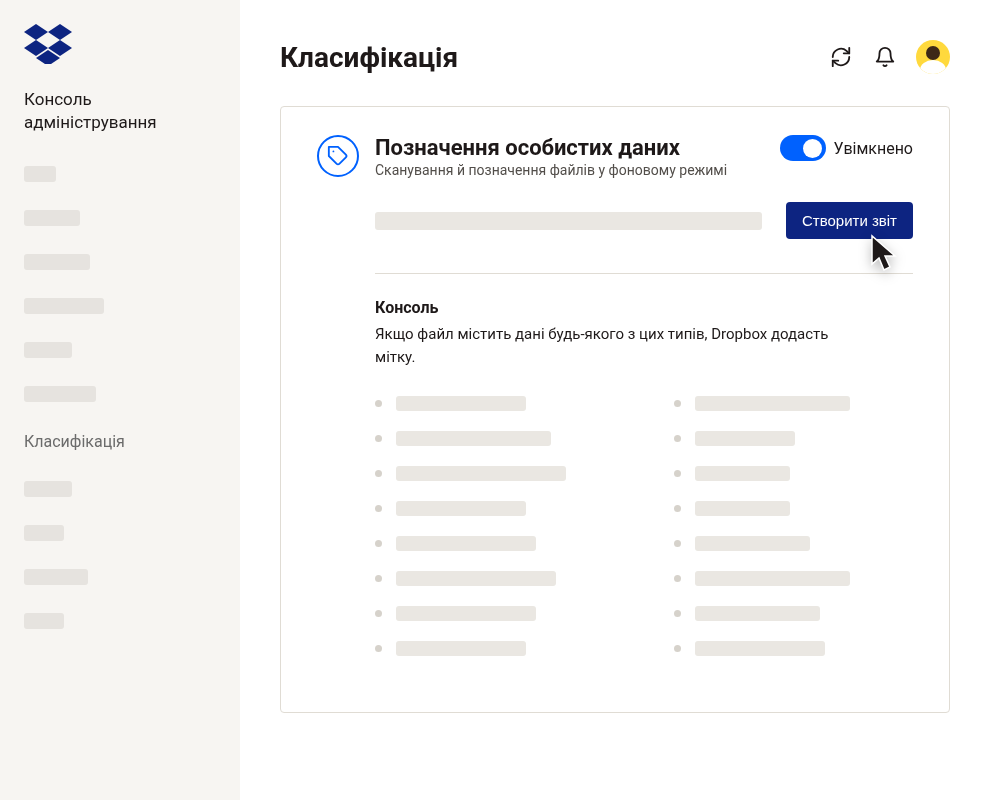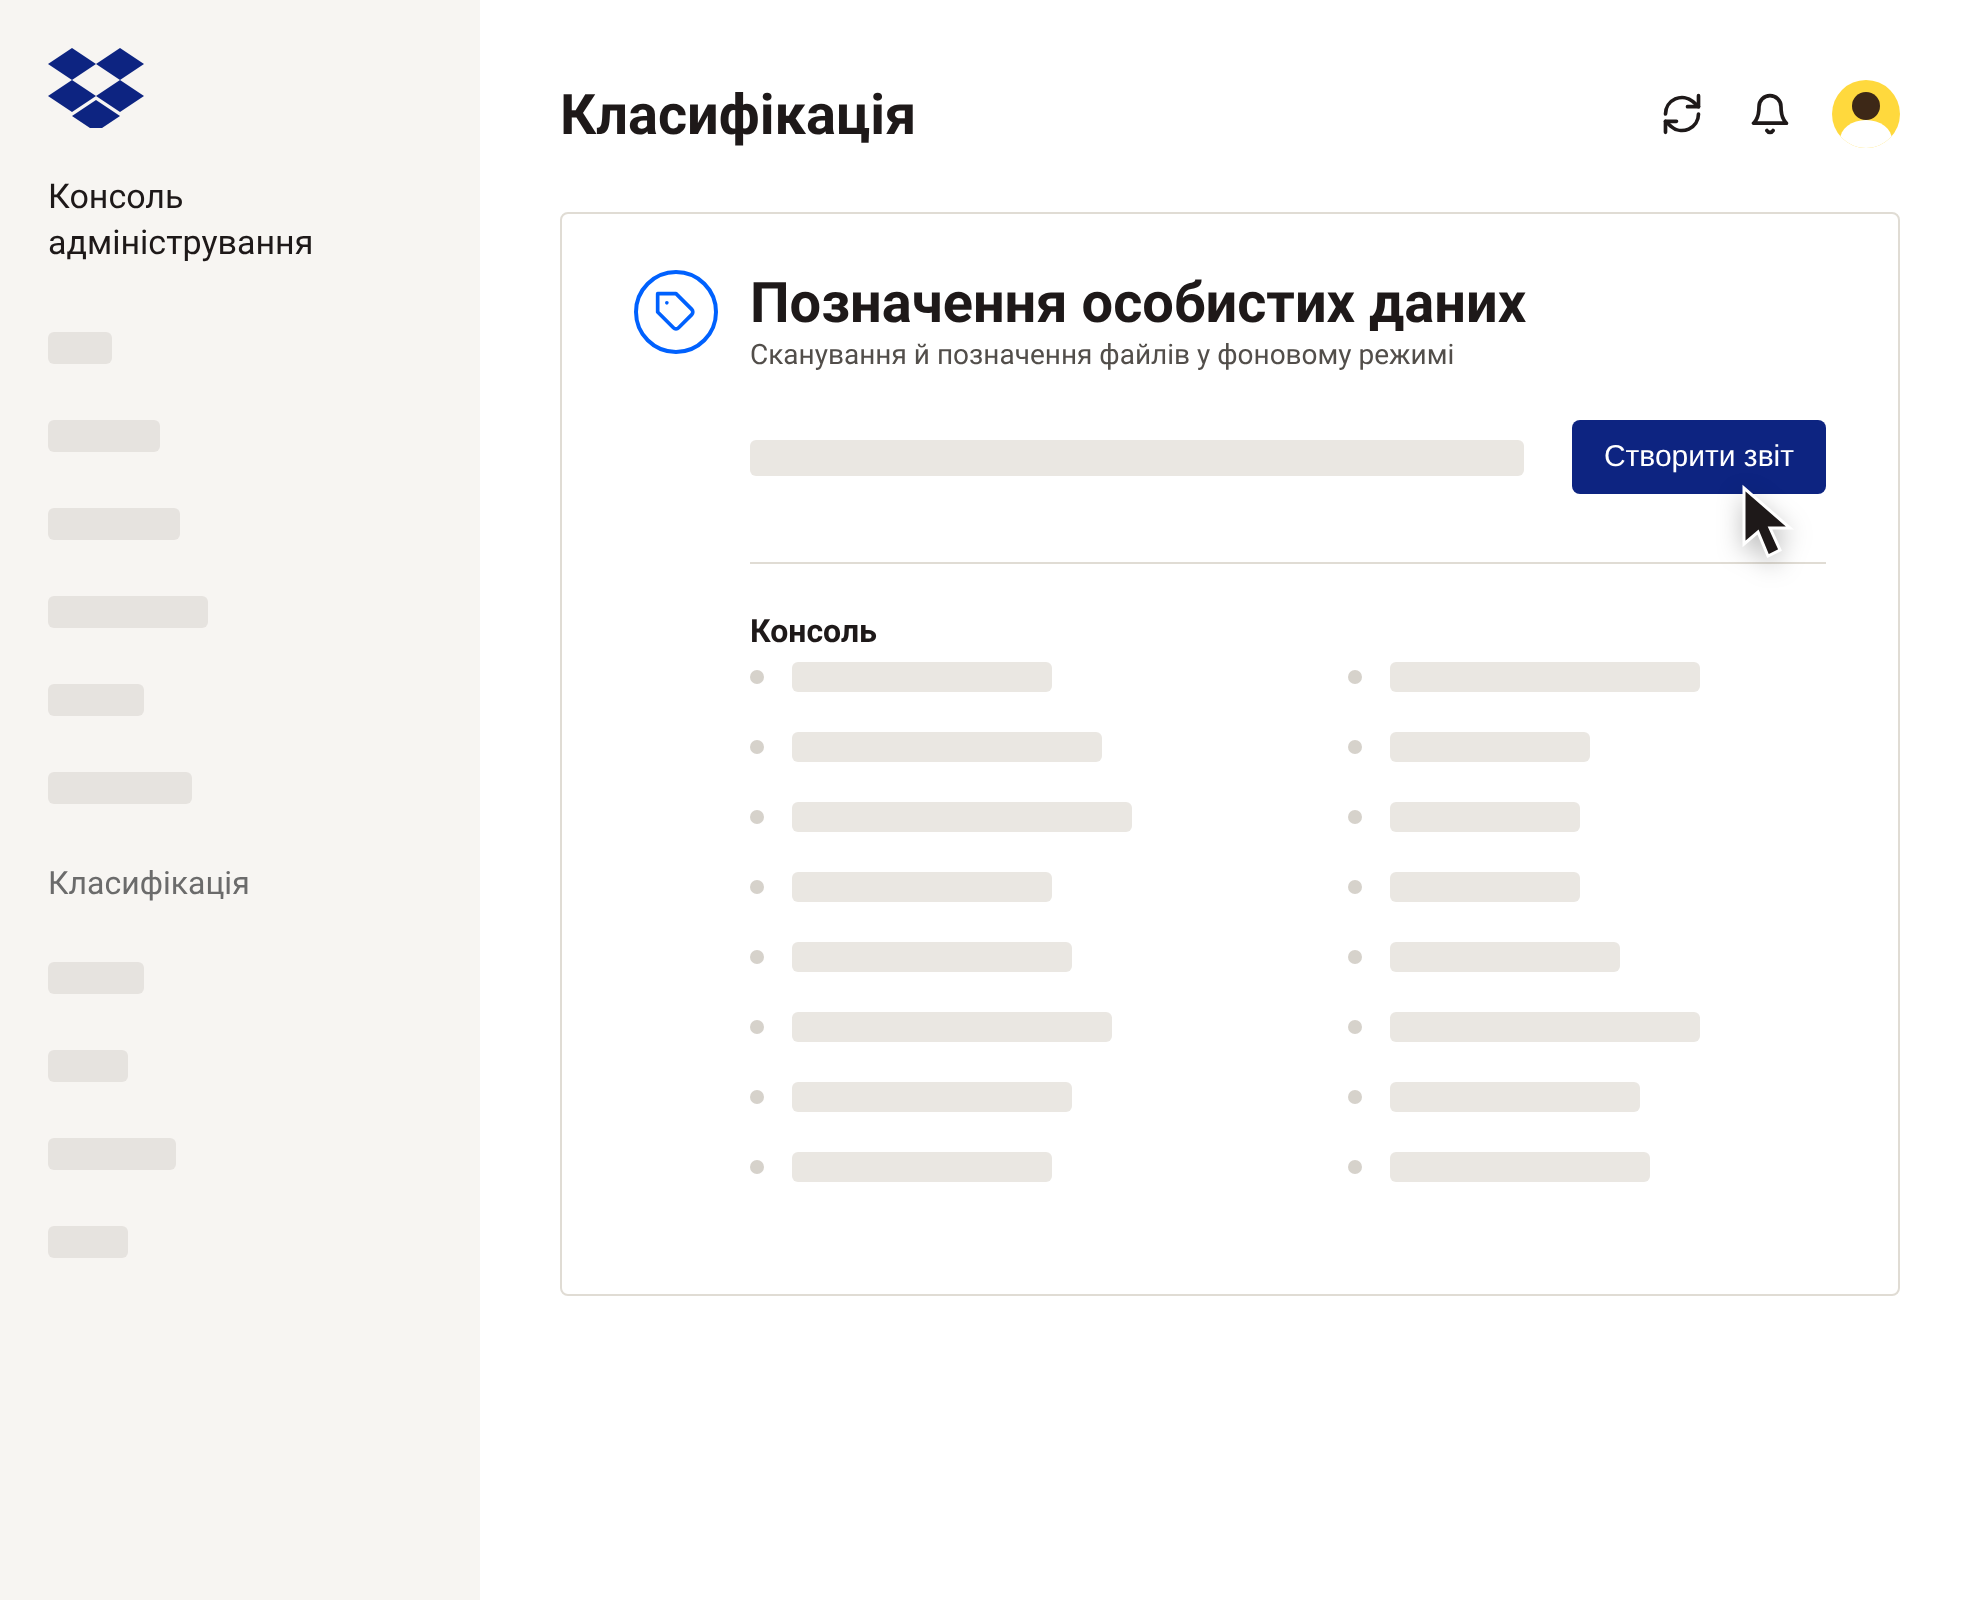--- a/index.html
+++ b/index.html
@@ -124,21 +124,21 @@
       border-radius: 50%;
       display: flex;
       align-items: center;
       justify-content: center;
       flex-shrink: 0;
     }
     .card-header-text {
       flex: 1;
     }
     .card-title {
-      font-size: 28px;
+      font-size: 22px;
       font-weight: 700;
       color: #1e1919;
       margin-bottom: 2px;
     }
     .card-subtitle {
       font-size: 14px;
       color: #524e4a;
     }
     .toggle-wrap {
       display: flex;
@@ -297,36 +297,41 @@
       <div class="tag-icon-wrap">
         <svg width="22" height="22" viewBox="0 0 24 24" fill="none" stroke="#0061fe" stroke-width="2" stroke-linecap="round" stroke-linejoin="round">
           <path d="M20.59 13.41l-7.17 7.17a2 2 0 0 1-2.83 0L2 12V2h10l8.59 8.59a2 2 0 0 1 0 2.82z"></path>
           <line x1="7" y1="7" x2="7.01" y2="7"></line>
         </svg>
       </div>
       <div class="card-header-text">
         <div class="card-title">Позначення особистих даних</div>
         <div class="card-subtitle">Сканування й позначення файлів у фоновому режимі</div>
       </div>
+      <div class="toggle-wrap">
+        <div class="toggle"></div>
+        <span class="toggle-label">Увімкнено</span>
+      </div>
     </div>
 
     <div class="progress-row">
       <div class="progress-bar"></div>
       <div class="create-report">
         <button class="btn-primary">Створити звіт</button>
         <svg class="cursor-svg" width="36" height="40" viewBox="0 0 36 40">
           <path d="M4 2 L4 30 L11 24 L16 36 L22 33 L17 22 L27 22 Z" fill="#1e1919" stroke="#fff" stroke-width="1.5"></path>
         </svg>
       </div>
     </div>
 
     <div class="divider"></div>
 
     <div class="rule-section">
       <div class="rule-title">Консоль</div>
+      <div class="rule-desc">Якщо файл містить дані будь-якого з цих типів, Dropbox додасть мітку.</div>
 
       <div class="rule-columns">
         <div class="rule-col">
           <div class="rule-item">
               <span class="dot"></span>
               <span class="skel" style="width:130px"></span>
             </div>
           <div class="rule-item">
               <span class="dot"></span>
               <span class="skel" style="width:155px"></span>

